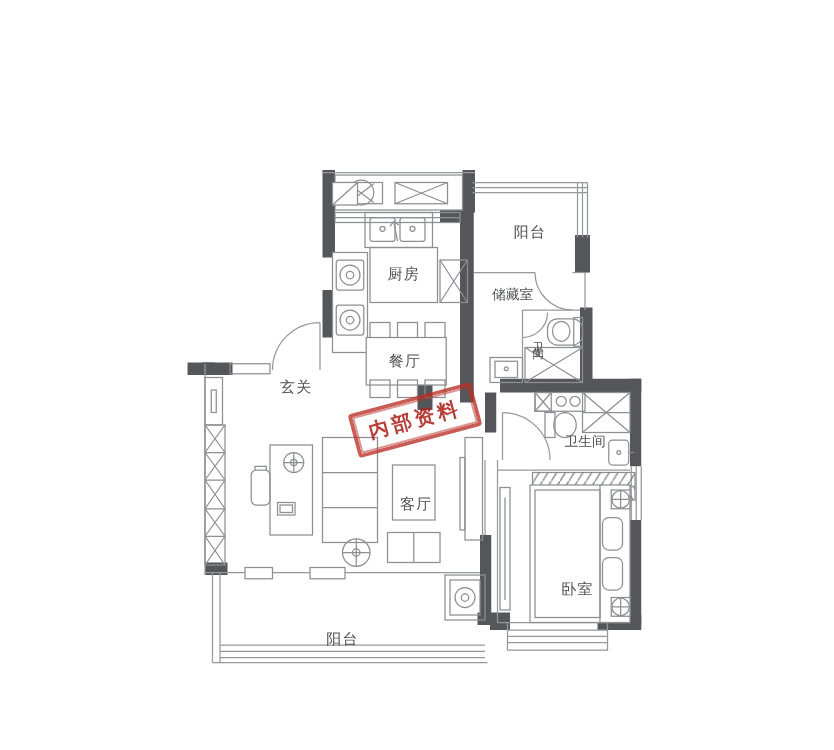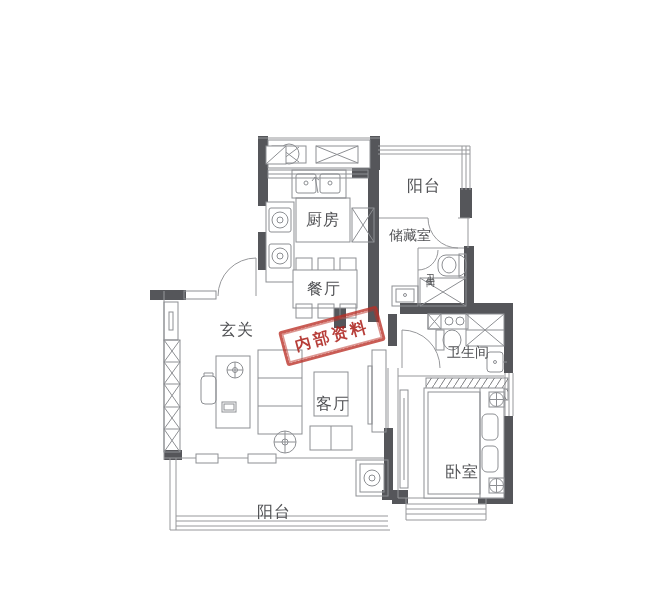--- a/index.html
+++ b/index.html
@@ -3,23 +3,23 @@
 <meta charset="utf-8">
 <style>
   html,body{margin:0;padding:0;background:#ffffff;}
   #canvas{position:relative;width:667px;height:600px;background:#ffffff;overflow:hidden;
           font-family:"Liberation Sans",sans-serif;}
   svg{position:absolute;left:0;top:0;}
   .ln{fill:none;stroke:#97989b;stroke-width:1;}
   .fr{fill:#ffffff;stroke:#8d8f93;stroke-width:1;}
   .frn{fill:none;stroke:#8d8f93;stroke-width:1;}
   .wl{fill:#55565a;stroke:none;}
-  .lbl{position:absolute;transform:translate(-50%,-50%);color:#4f5053;font-size:16px;
+  .lbl{position:absolute;transform:translate(-50%,-50%);color:#4f5053;font-size:12px;
        letter-spacing:1px;white-space:nowrap;}
-  .lbl.small{font-size:14px;letter-spacing:0;}
+  .lbl.small{font-size:11px;letter-spacing:0;}
   .lbl.vert{writing-mode:vertical-rl;letter-spacing:2px;font-size:9px;}
   .stamp{position:absolute;left:281px;top:318px;width:96px;height:30px;
          transform:rotate(-15deg);border:3px solid rgba(186,47,38,.85);
          border-radius:3px;display:flex;align-items:center;justify-content:center;
          box-shadow:inset 0 0 0 1.5px rgba(186,47,38,.55);opacity:.92;}
   .stamp-inner{color:rgba(172,34,28,.95);font-weight:bold;font-size:16px;
          letter-spacing:3px;font-family:"Liberation Serif",serif;white-space:nowrap;}
 </style>
 </head>
 <body>
@@ -286,21 +286,21 @@
     <circle class="frn" cx="372" cy="478" r="8"></circle>
     <circle class="frn" cx="372" cy="478" r="3"></circle>
   </g>
 </svg>
 
 <div class="lbl" style="left:424px;top:186px">阳台</div>
 <div class="lbl" style="left:323px;top:220px">厨房</div>
 <div class="lbl small" style="left:410px;top:236px">储藏室</div>
 <div class="lbl vert" style="left:430px;top:270px">卫生间</div>
 <div class="lbl" style="left:324px;top:289px">餐厅</div>
-<div class="lbl" style="left:237px;top:330px">玄关</div>
+<div class="lbl" style="left:237px;top:310px">玄关</div>
 <div class="lbl small" style="left:468px;top:353px">卫生间</div>
 <div class="lbl" style="left:333px;top:404px">客厅</div>
 <div class="lbl" style="left:462px;top:472px">卧室</div>
 <div class="lbl" style="left:274px;top:512px">阳台</div>
 
 <div class="stamp">
   <div class="stamp-inner">内部资料</div>
 </div>
 
 </div>

